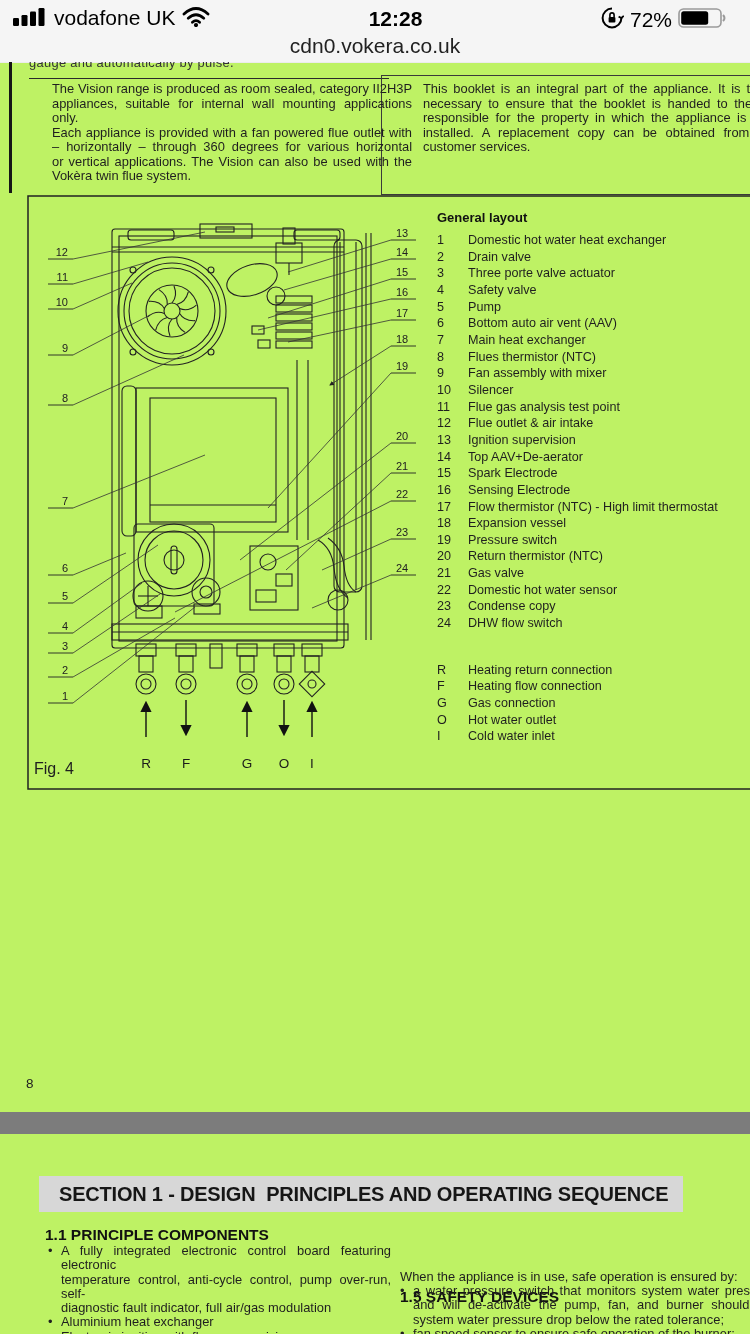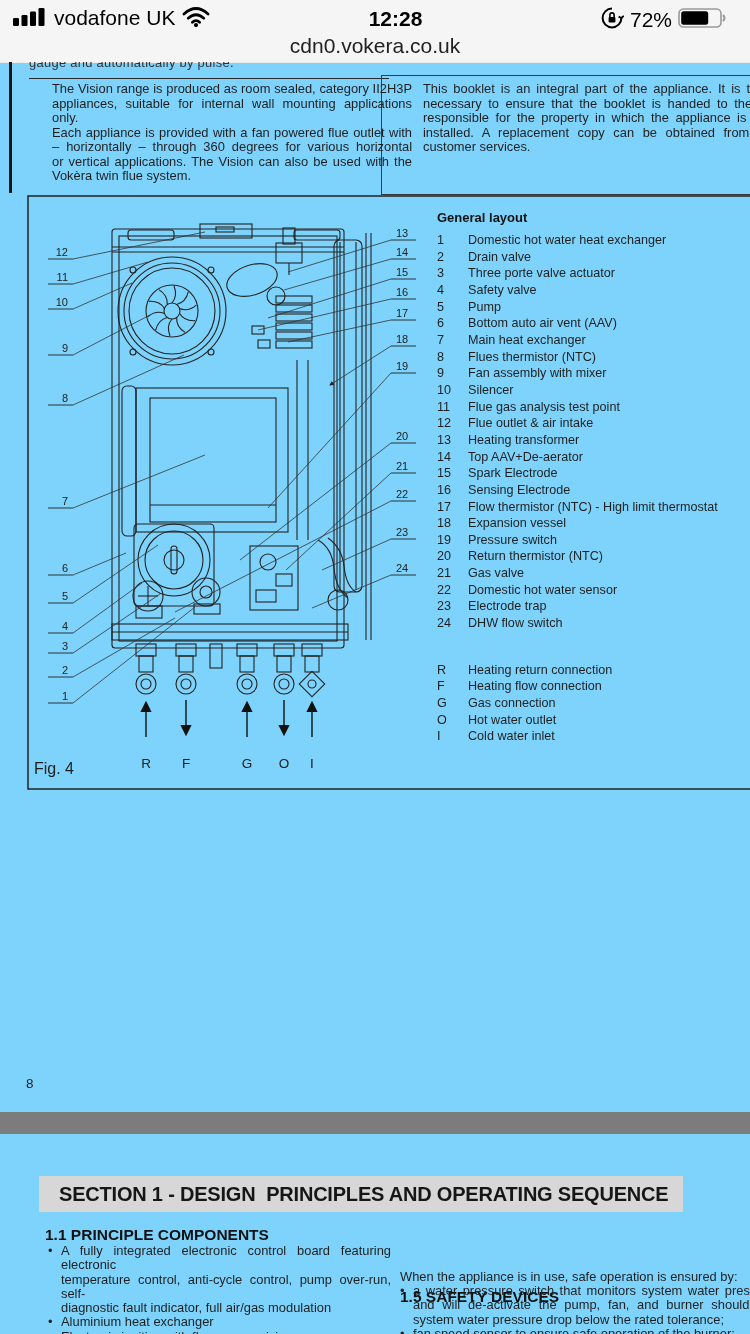--- a/index.html
+++ b/index.html
@@ -1,16 +1,16 @@
 <!DOCTYPE html>
 <html><head>
 <meta charset="utf-8">
 <style>
   html,body{margin:0;padding:0;background:#fff;}
-  #screen{position:relative;width:750px;height:1334px;overflow:hidden;background:#7dd3fc;
+  #screen{position:relative;width:750px;height:1334px;overflow:hidden;background:#bef264;
           font-family:"Liberation Sans",sans-serif;color:#1f1f1f;}
   
   #statusbar{position:absolute;left:0;top:0;width:750px;height:62px;background:#f5f5f5;
              border-bottom:1px solid #ececec;}
   .sb-left{position:absolute;left:13px;top:5px;height:26px;display:flex;align-items:center;gap:7px;}
   .sb-carrier{font-size:21px;color:#000;}
   .sb-time{position:absolute;left:0;right:0;top:7px;text-align:center;font-size:21px;font-weight:700;color:#000;padding-left:41px;}
   .sb-right{position:absolute;right:22px;top:6px;display:flex;align-items:center;gap:6px;}
   .sb-batt-pct{font-size:21px;color:#000;}
   .sb-url{position:absolute;left:0;right:0;top:34px;text-align:center;font-size:21px;color:#222;}
@@ -375,21 +375,21 @@
         <div class="lrow">
           <span class="ln">11</span>
           <span class="ll">Flue gas analysis test point</span>
         </div>
         <div class="lrow">
           <span class="ln">12</span>
           <span class="ll">Flue outlet &amp; air intake</span>
         </div>
         <div class="lrow">
           <span class="ln">13</span>
-          <span class="ll">Heating transformer</span>
+          <span class="ll">Ignition supervision</span>
         </div>
         <div class="lrow">
           <span class="ln">14</span>
           <span class="ll">Top AAV+De-aerator</span>
         </div>
         <div class="lrow">
           <span class="ln">15</span>
           <span class="ll">Spark Electrode</span>
         </div>
         <div class="lrow">
@@ -415,21 +415,21 @@
         <div class="lrow">
           <span class="ln">21</span>
           <span class="ll">Gas valve</span>
         </div>
         <div class="lrow">
           <span class="ln">22</span>
           <span class="ll">Domestic hot water sensor</span>
         </div>
         <div class="lrow">
           <span class="ln">23</span>
-          <span class="ll">Electrode trap</span>
+          <span class="ll">Condense copy</span>
         </div>
         <div class="lrow">
           <span class="ln">24</span>
           <span class="ll">DHW flow switch</span>
         </div>
       </div>
     <div id="legend-conn">
         <div class="lrow">
           <span class="ln">R</span>
           <span class="ll">Heating return connection</span>

